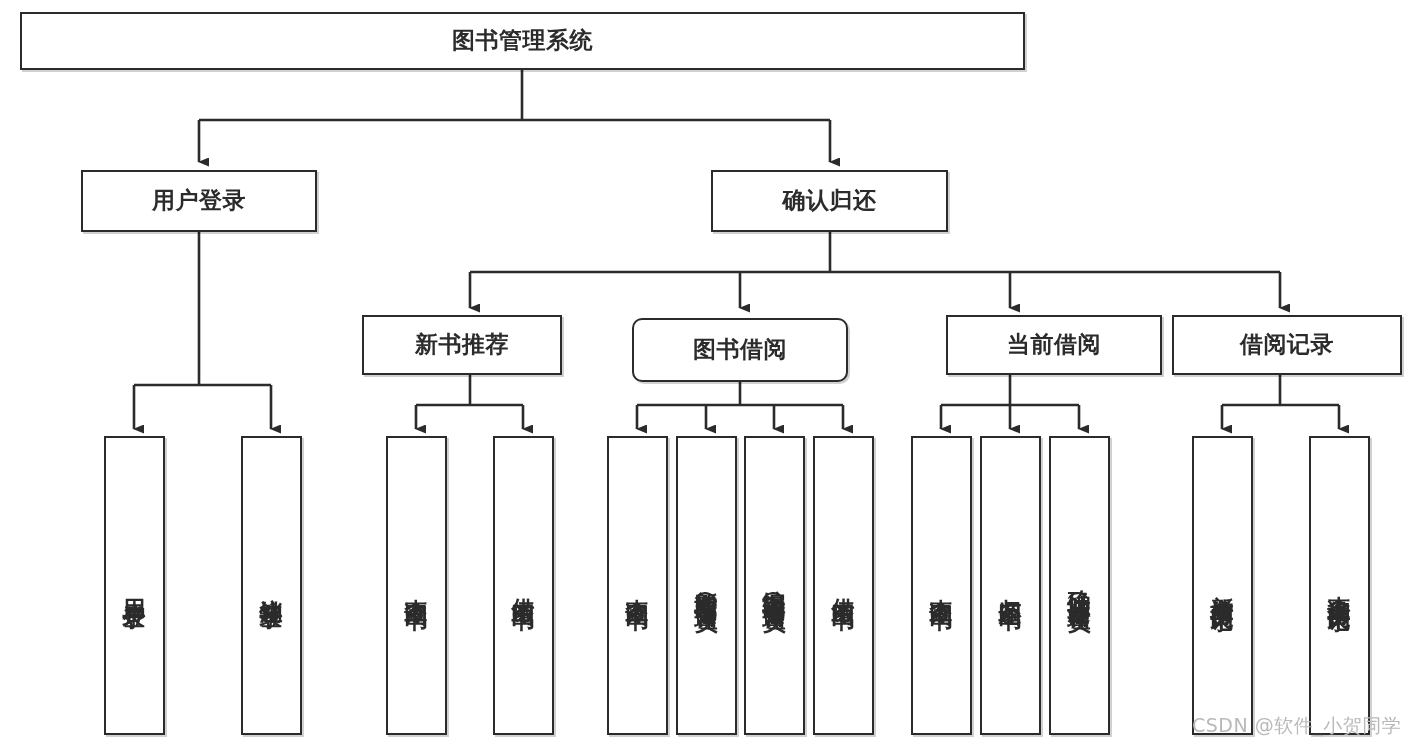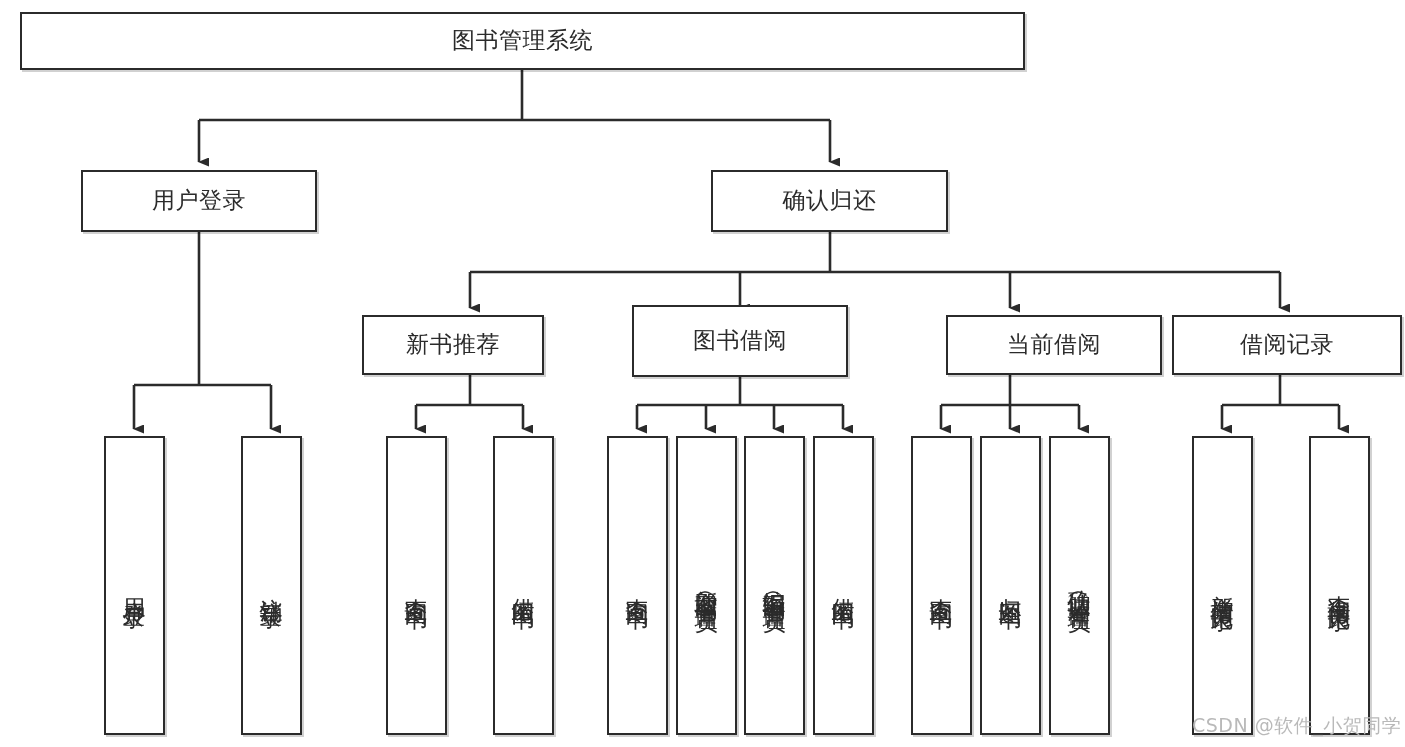--- a/index.html
+++ b/index.html
@@ -29,20 +29,21 @@
   .node {
     position: absolute;
     box-sizing: border-box;
     background: #ffffff;
     border: 2px solid #2b2b2b;
     display: flex;
     align-items: center;
     justify-content: center;
     color: #2b2b2b;
     box-shadow: 2px 2px 0 rgba(0,0,0,0.18);
+    font-weight: bold;
   }
   .node-label {
     display: block;
     text-align: center;
     line-height: 1.18;
     letter-spacing: 0.5px;
     color: #2b2b2b;
     white-space: pre-wrap;
   }
   .node.horizontal .node-label {
@@ -142,25 +143,25 @@
   </div>
 
   <div class="node horizontal" style="left:81px; top:170px; width:236px; height:62px;">
     <span class="node-label">用户登录</span>
   </div>
 
   <div class="node horizontal" style="left:711px; top:170px; width:237px; height:62px;">
     <span class="node-label">确认归还</span>
   </div>
 
-  <div class="node horizontal" style="left:362px; top:315px; width:182px; height:60px;">
+  <div class="node horizontal" style="left:362px; top:315px; width:200px; height:60px;">
     <span class="node-label">新书推荐</span>
   </div>
 
-  <div class="node horizontal" style="left:632px; top:305px; width:216px; height:72px;">
+  <div class="node horizontal" style="left:632px; top:318px; width:216px; height:64px;border-radius:10px;">
     <span class="node-label">图书借阅</span>
   </div>
 
   <div class="node horizontal" style="left:902px; top:315px; width:216px; height:60px;margin-left:44px;">
     <span class="node-label">当前借阅</span>
   </div>
 
   <div class="node horizontal" style="left:1172px; top:315px; width:230px; height:60px;">
     <span class="node-label">借阅记录</span>
   </div>

